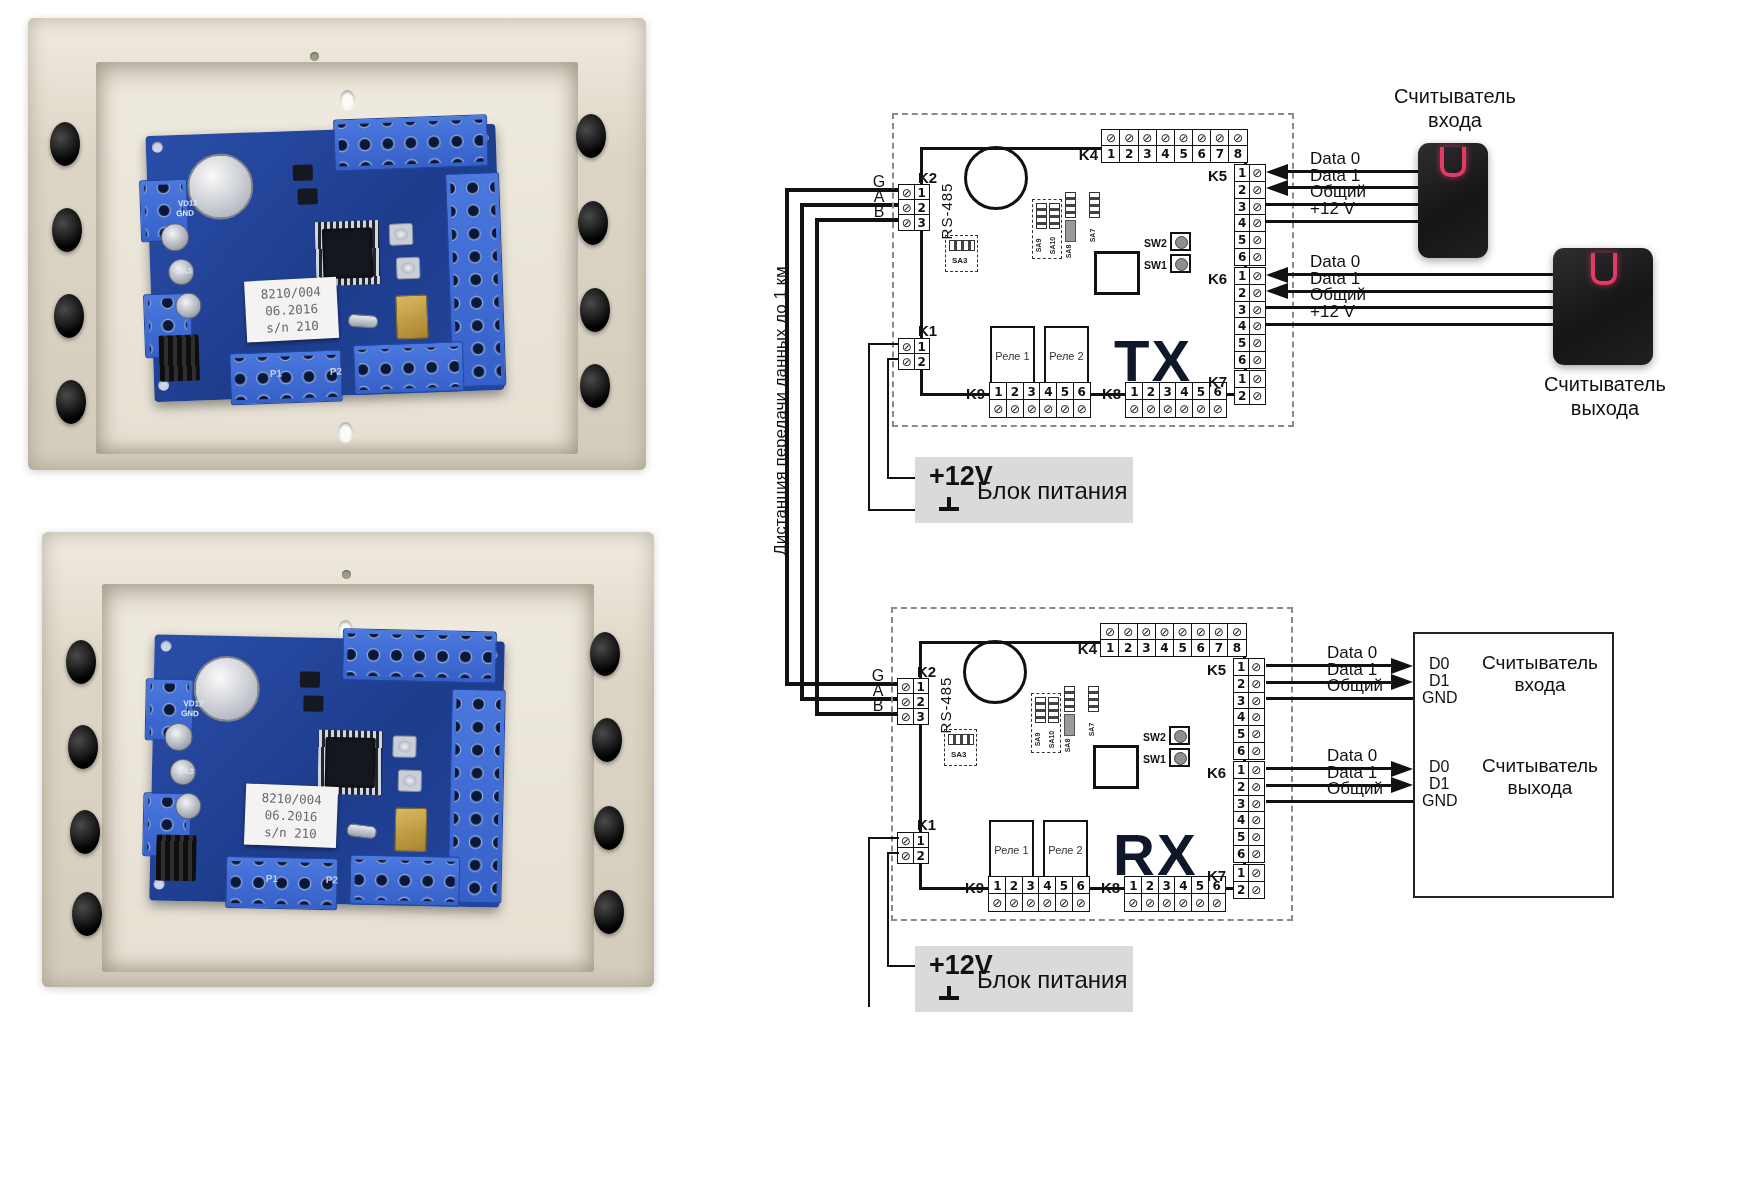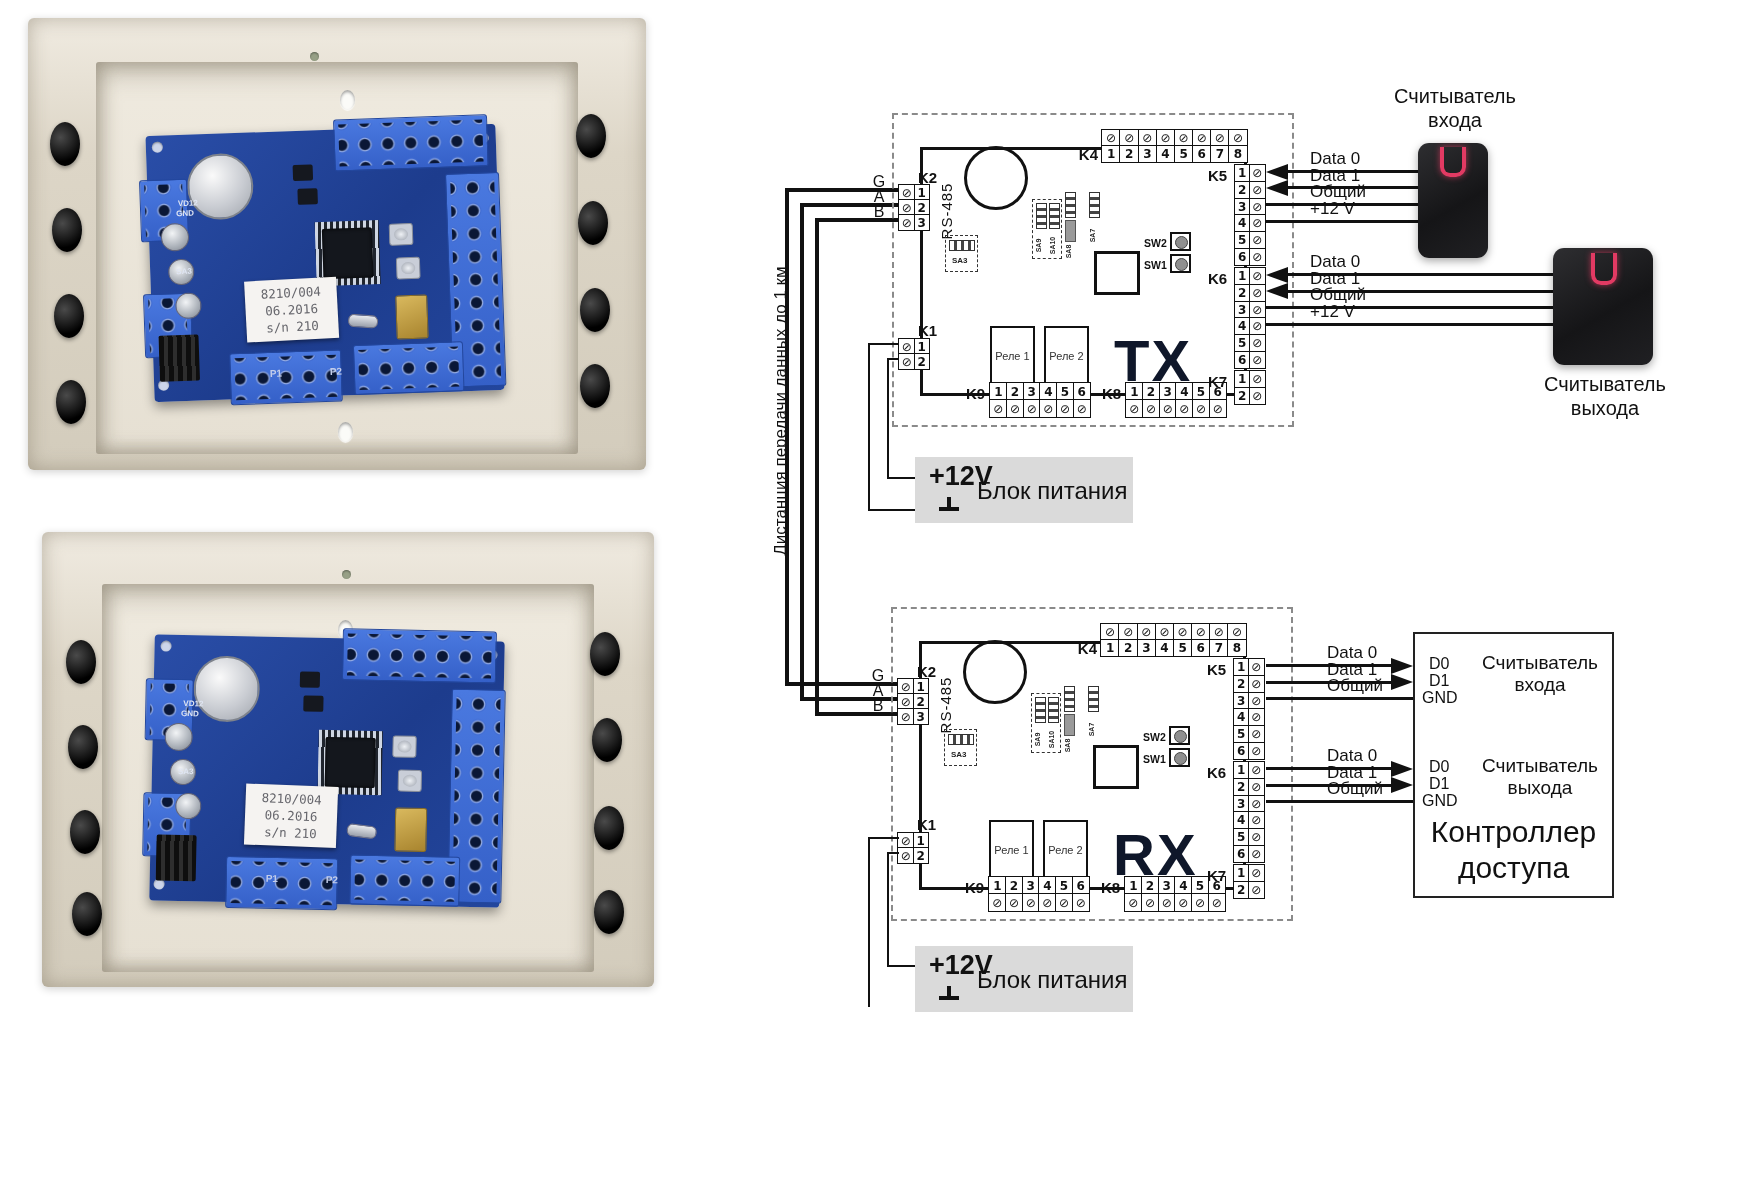--- a/index.html
+++ b/index.html
@@ -836,19 +836,15 @@
       <div>Считыватель</div>
       <div>входа</div>
     </div>
     <div class="port" style="left:14px;top:124px">D0</div>
     <div class="port" style="left:14px;top:141px">D1</div>
     <div class="port" style="left:7px;top:158px">GND</div>
     <div class="crdr" style="top:121px">
       <div>Считыватель</div>
       <div>выхода</div>
     </div>
-    <div class="ctitle" style="top:180px">
-      <div>Контроллер</div>
-      <div>доступа</div>
-    </div>
   </div>
 
 </div>
 
 </body></html>

